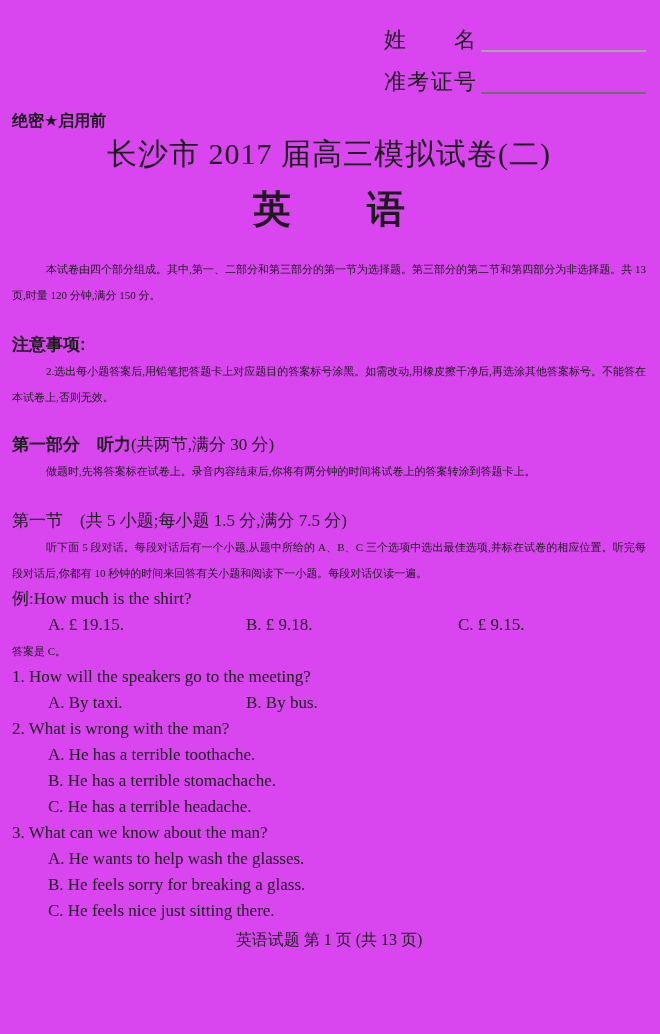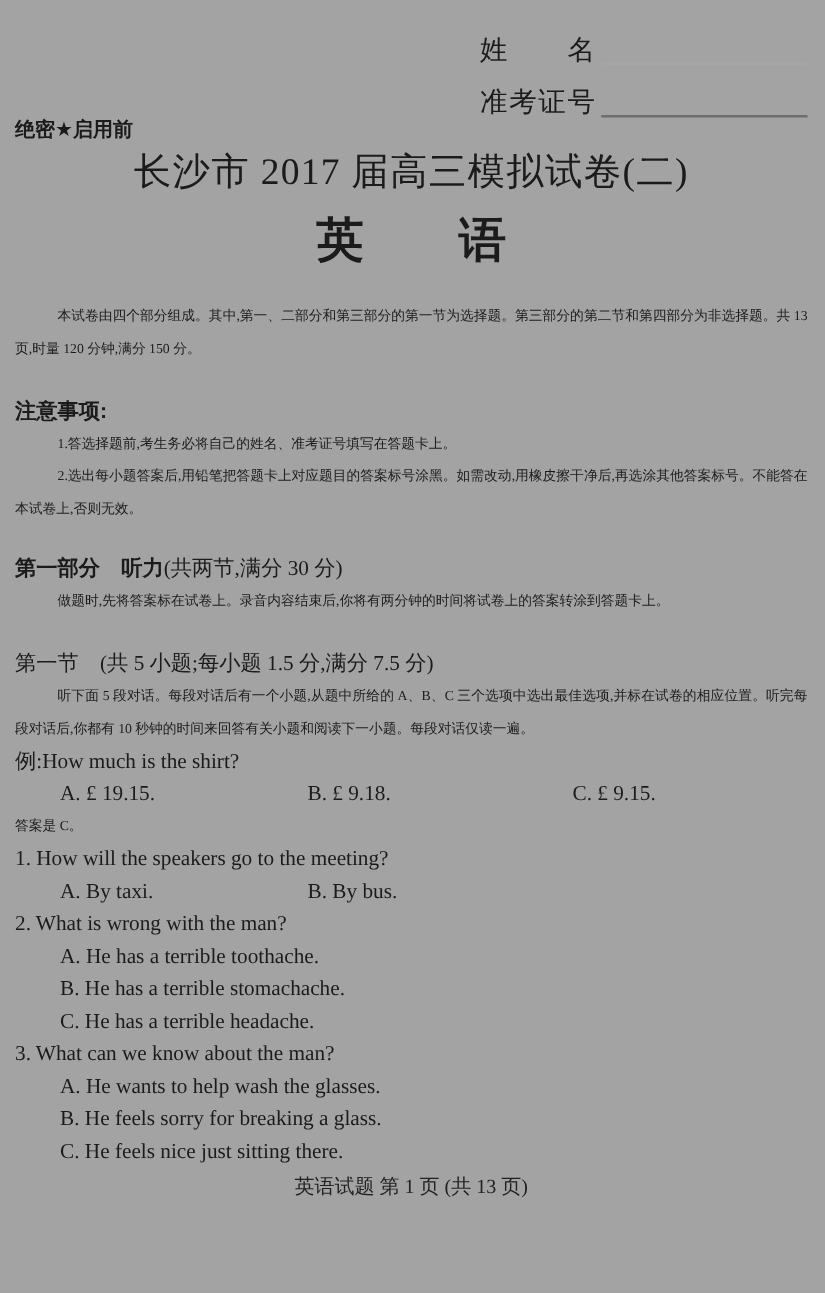--- a/index.html
+++ b/index.html
@@ -1,21 +1,21 @@
 <!DOCTYPE html>
 <html><head>
 <meta charset="utf-8">
 <style>
   html, body { margin: 0; padding: 0; background: #ffffff; }
   .page {
     position: relative;
     width: 660px;
     height: 1034px;
     box-sizing: border-box;
-    background: #a3a3a3;
+    background: #d946ef;
     color: #1b1b1b;
     font-family: "Liberation Serif", "DejaVu Serif", serif;
     padding: 10px 14px 0 12px;
     overflow: hidden;
   }
   .hei { font-family: "Liberation Sans", "DejaVu Sans", sans-serif; font-weight: bold; }
 
   
   .id-block { width: 262px; margin-left: auto; margin-right: 0; }
   .field-row { display: flex; align-items: flex-end; height: 42px; }
@@ -25,21 +25,21 @@
     font-size: 22px;
     line-height: 1.15;
     text-align: justify;
     text-align-last: justify;
     white-space: nowrap;
   }
   .field-line { flex: 1; margin-left: 5px; height: 30px; box-sizing: border-box; }
   .line-light { border-bottom: 2px solid #a6a6a6; }
   .line-dark  { border-bottom: 2px solid #6e6e6e; }
 
-  .secrecy { font-size: 16px; line-height: 18px; margin-top: 2px; }
+  .secrecy { font-size: 16px; line-height: 18px; margin-top: 18px; }
 
   .title-main {
     text-align: center;
     font-size: 30px;
     line-height: 40px;
     margin-top: 4px;
     letter-spacing: 1px;
   }
   .title-subject {
     text-align: center;
@@ -84,21 +84,20 @@
   </div>
 
   <div class="secrecy hei">绝密★启用前</div>
 
   <div class="title-main">长沙市 2017 届高三模拟试卷(二)</div>
   <div class="title-subject hei">英　　语</div>
 
   <p class="indent" style="margin-top:24px;">本试卷由四个部分组成。其中,第一、二部分和第三部分的第一节为选择题。第三部分的第二节和第四部分为非选择题。共 13 页,时量 120 分钟,满分 150 分。</p>
 
   <div class="notes-heading hei">注意事项:</div>
-  <p class="indent">1.答选择题前,考生务必将自己的姓名、准考证号填写在答题卡上。</p>
   <p class="indent">2.选出每小题答案后,用铅笔把答题卡上对应题目的答案标号涂黑。如需改动,用橡皮擦干净后,再选涂其他答案标号。不能答在本试卷上,否则无效。</p>
 
   <div class="part-heading"><span class="hei">第一部分　听力</span><span class="rest">(共两节,满分 30 分)</span></div>
   <p class="indent">做题时,先将答案标在试卷上。录音内容结束后,你将有两分钟的时间将试卷上的答案转涂到答题卡上。</p>
 
   <div class="section-heading">第一节　(共 5 小题;每小题 1.5 分,满分 7.5 分)</div>
   <p class="indent">听下面 5 段对话。每段对话后有一个小题,从题中所给的 A、B、C 三个选项中选出最佳选项,并标在试卷的相应位置。听完每段对话后,你都有 10 秒钟的时间来回答有关小题和阅读下一小题。每段对话仅读一遍。</p>
 
   <div class="en">例:How much is the shirt?</div>
   <div class="opt-row">

